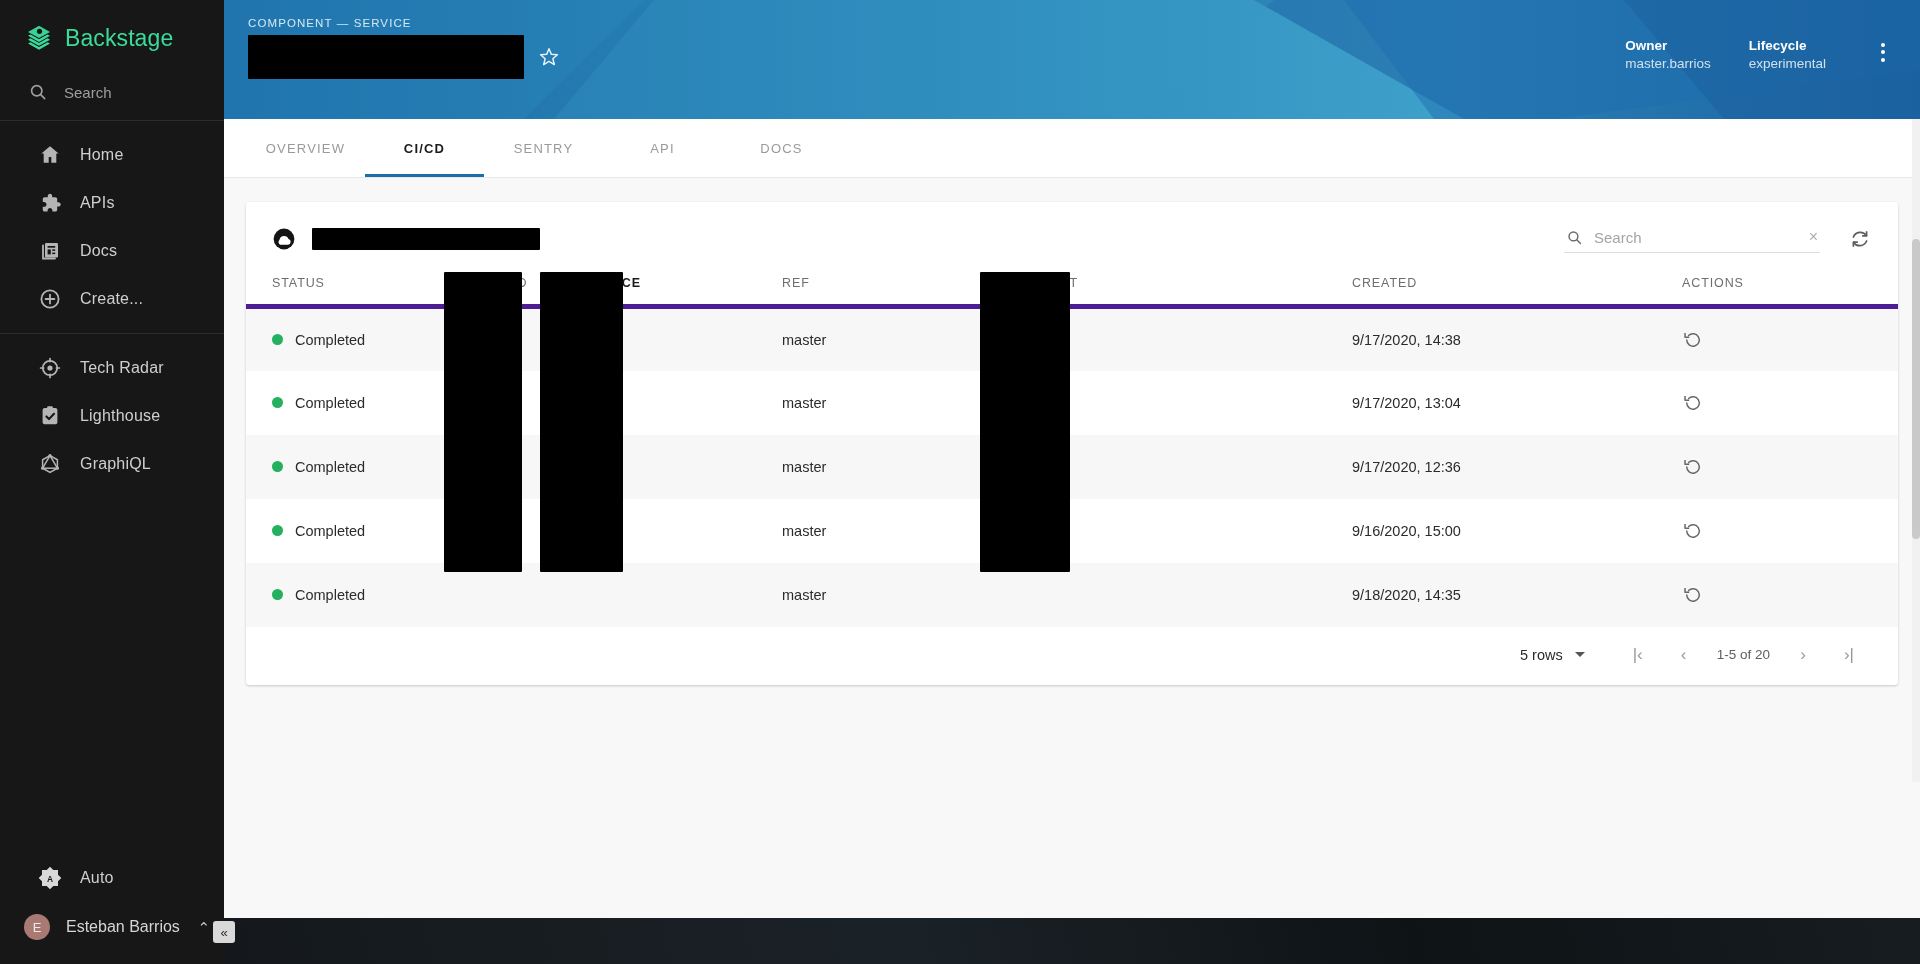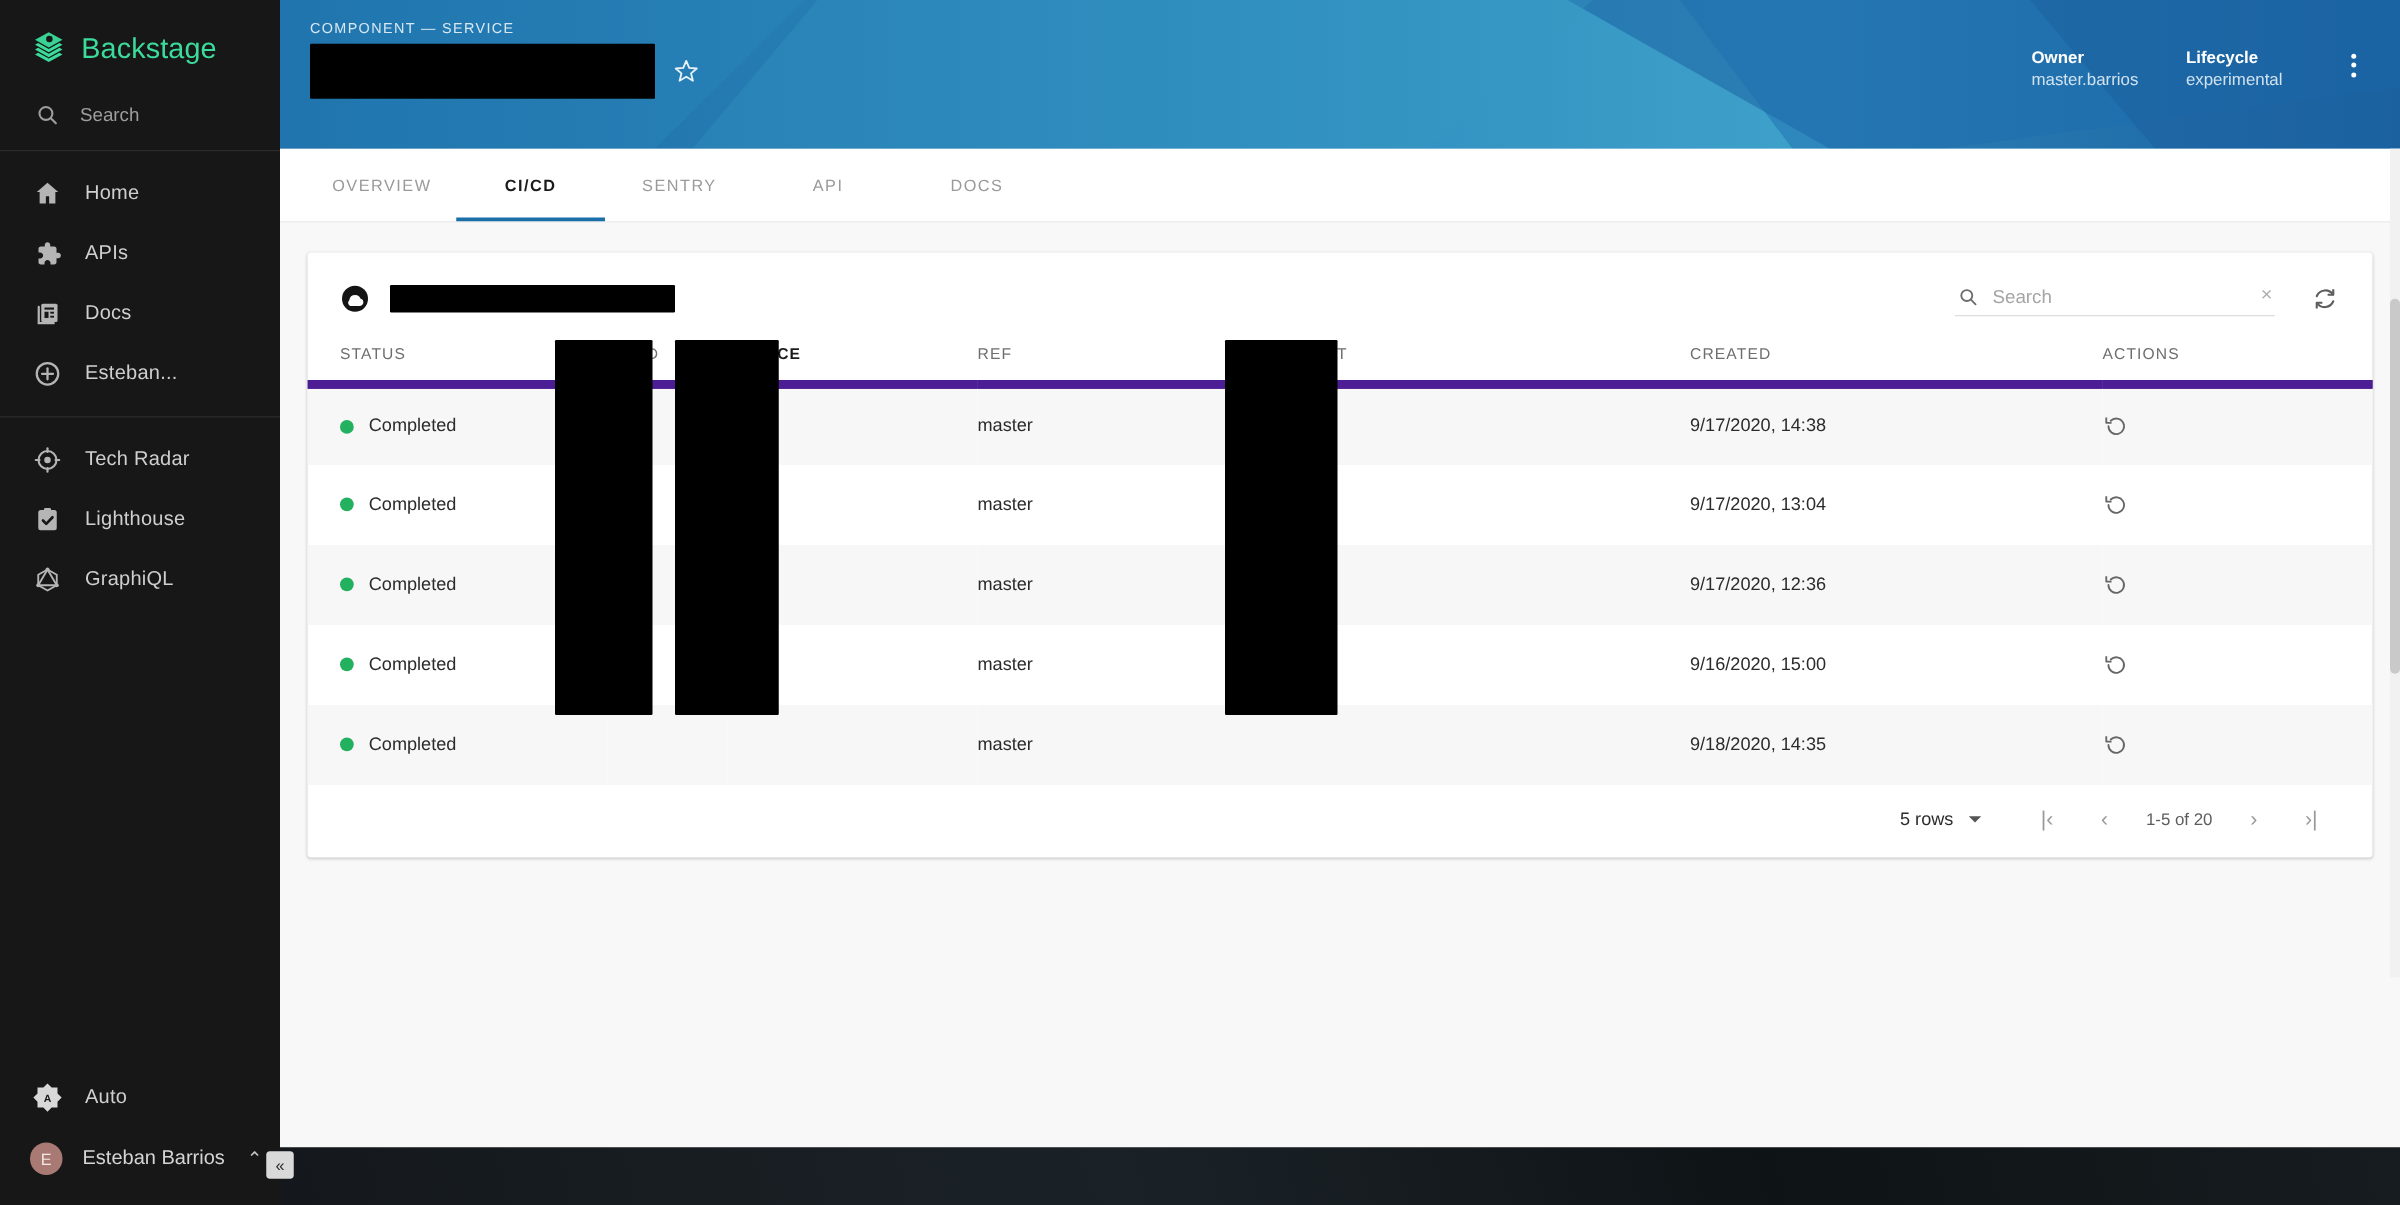--- a/index.html
+++ b/index.html
@@ -43,21 +43,21 @@
   }
   .sb-search svg { width: 20px; height: 20px; flex: 0 0 20px; }
   .sb-search-ph { color: #9e9e9e; font-size: 15px; }
 
   .sb-divider { height: 1px; background: #2b2b2b; margin: 0; }
 
   .sb-group { padding: 10px 0 10px 0; }
   .sb-item {
     display: flex; align-items: center; gap: 18px;
     height: 48px;
-    padding-left: 26px;
+    padding-left: 38px;
     color: #b5b5b5;
     cursor: pointer;
   }
   .sb-item .ic { width: 24px; height: 24px; flex: 0 0 24px; display: block; }
   .sb-item .lbl { font-size: 16px; letter-spacing: .2px; color: #cfcfcf; }
 
   .sb-spacer { flex: 1 1 auto; }
 
   .sb-bottom { padding-bottom: 12px; }
   .sb-user {
@@ -179,21 +179,21 @@
   .search-inp::placeholder { color: #a5a5a5; }
   .search-clear { color: #b0b0b0; font-size: 16px; cursor: pointer; line-height: 1; padding-left: 4px; }
   .refresh-btn { width: 24px; height: 24px; cursor: pointer; display: block; }
 
   table { width: 100%; border-collapse: collapse; table-layout: fixed; }
   thead th {
     text-align: left;
     font-size: 12.5px; letter-spacing: .9px;
     color: #6e6e6e; font-weight: 400;
     padding: 4px 0 14px 0;
-    border-bottom: 7px solid #4c1d95;
+    border-bottom: 5px solid #4c1d95;
   }
   thead th.sorted { color: #1b1b1b; font-weight: 700; }
   tbody tr { height: 64px; }
   tbody tr.odd { background: #f7f7f7; }
   tbody td {
     font-size: 14.5px; color: #2b2b2b; padding: 0;
     vertical-align: middle;
   }
   .c-status { padding-left: 26px !important; }
   .status-cell { display: flex; align-items: center; gap: 12px; }
@@ -298,21 +298,21 @@
           <path d="M5 6.5v13h12" stroke-linecap="round"></path>
         </svg>
         <span class="lbl">Docs</span>
       </div>
       <div class="sb-item">
         <svg class="ic" viewBox="0 0 24 24" fill="none" stroke="#b5b5b5" stroke-width="1.8">
           <circle cx="12" cy="12" r="8.6"></circle>
           <line x1="12" y1="7.6" x2="12" y2="16.4" stroke-linecap="round"></line>
           <line x1="7.6" y1="12" x2="16.4" y2="12" stroke-linecap="round"></line>
         </svg>
-        <span class="lbl">Esteban...</span>
+        <span class="lbl">Create...</span>
       </div>
     </div>
 
     <div class="sb-divider"></div>
 
     <div class="sb-group">
       <div class="sb-item">
         <svg class="ic" viewBox="0 0 24 24" fill="none" stroke="#b5b5b5" stroke-width="1.7">
           <circle cx="12" cy="12" r="7.2"></circle>
           <circle cx="12" cy="12" r="2.6" fill="#b5b5b5" stroke="none"></circle>

